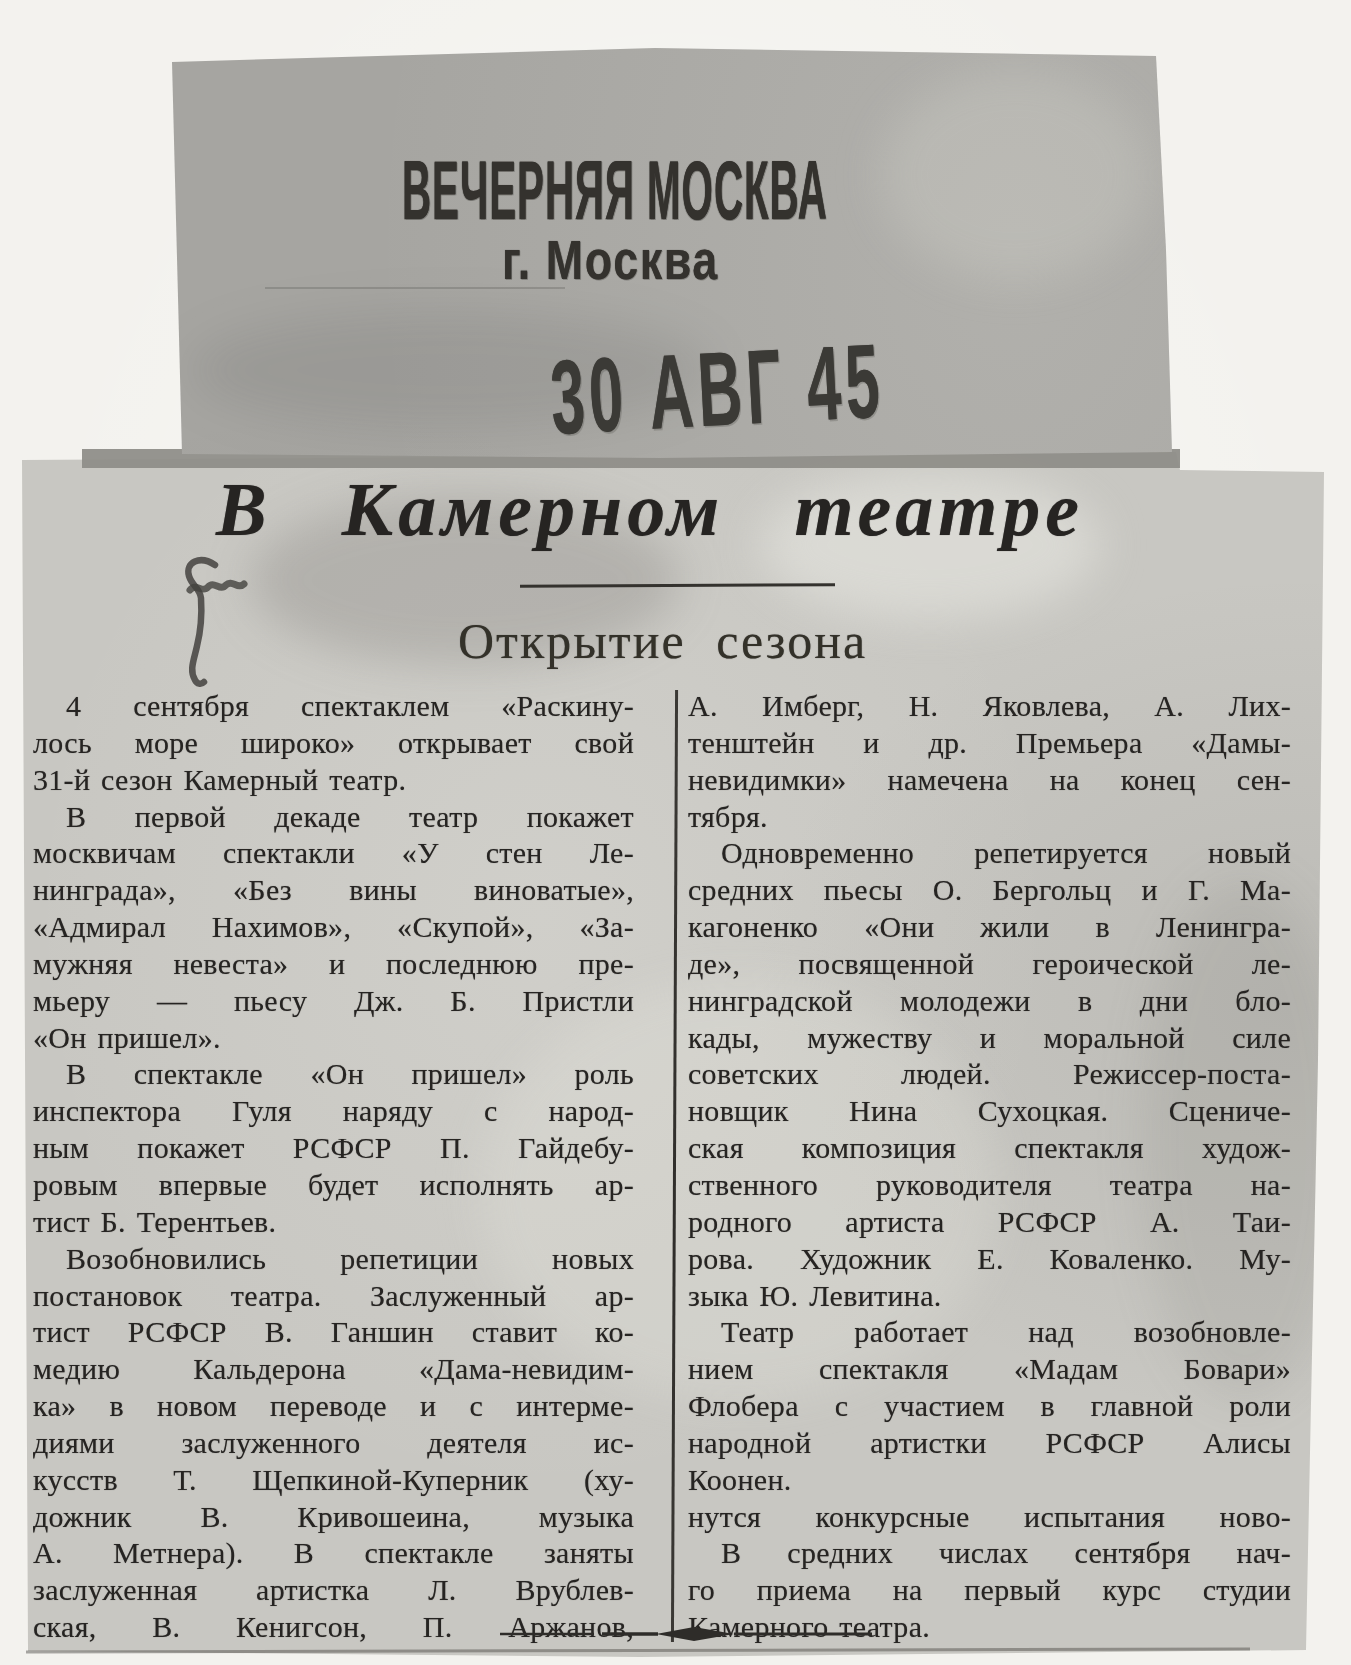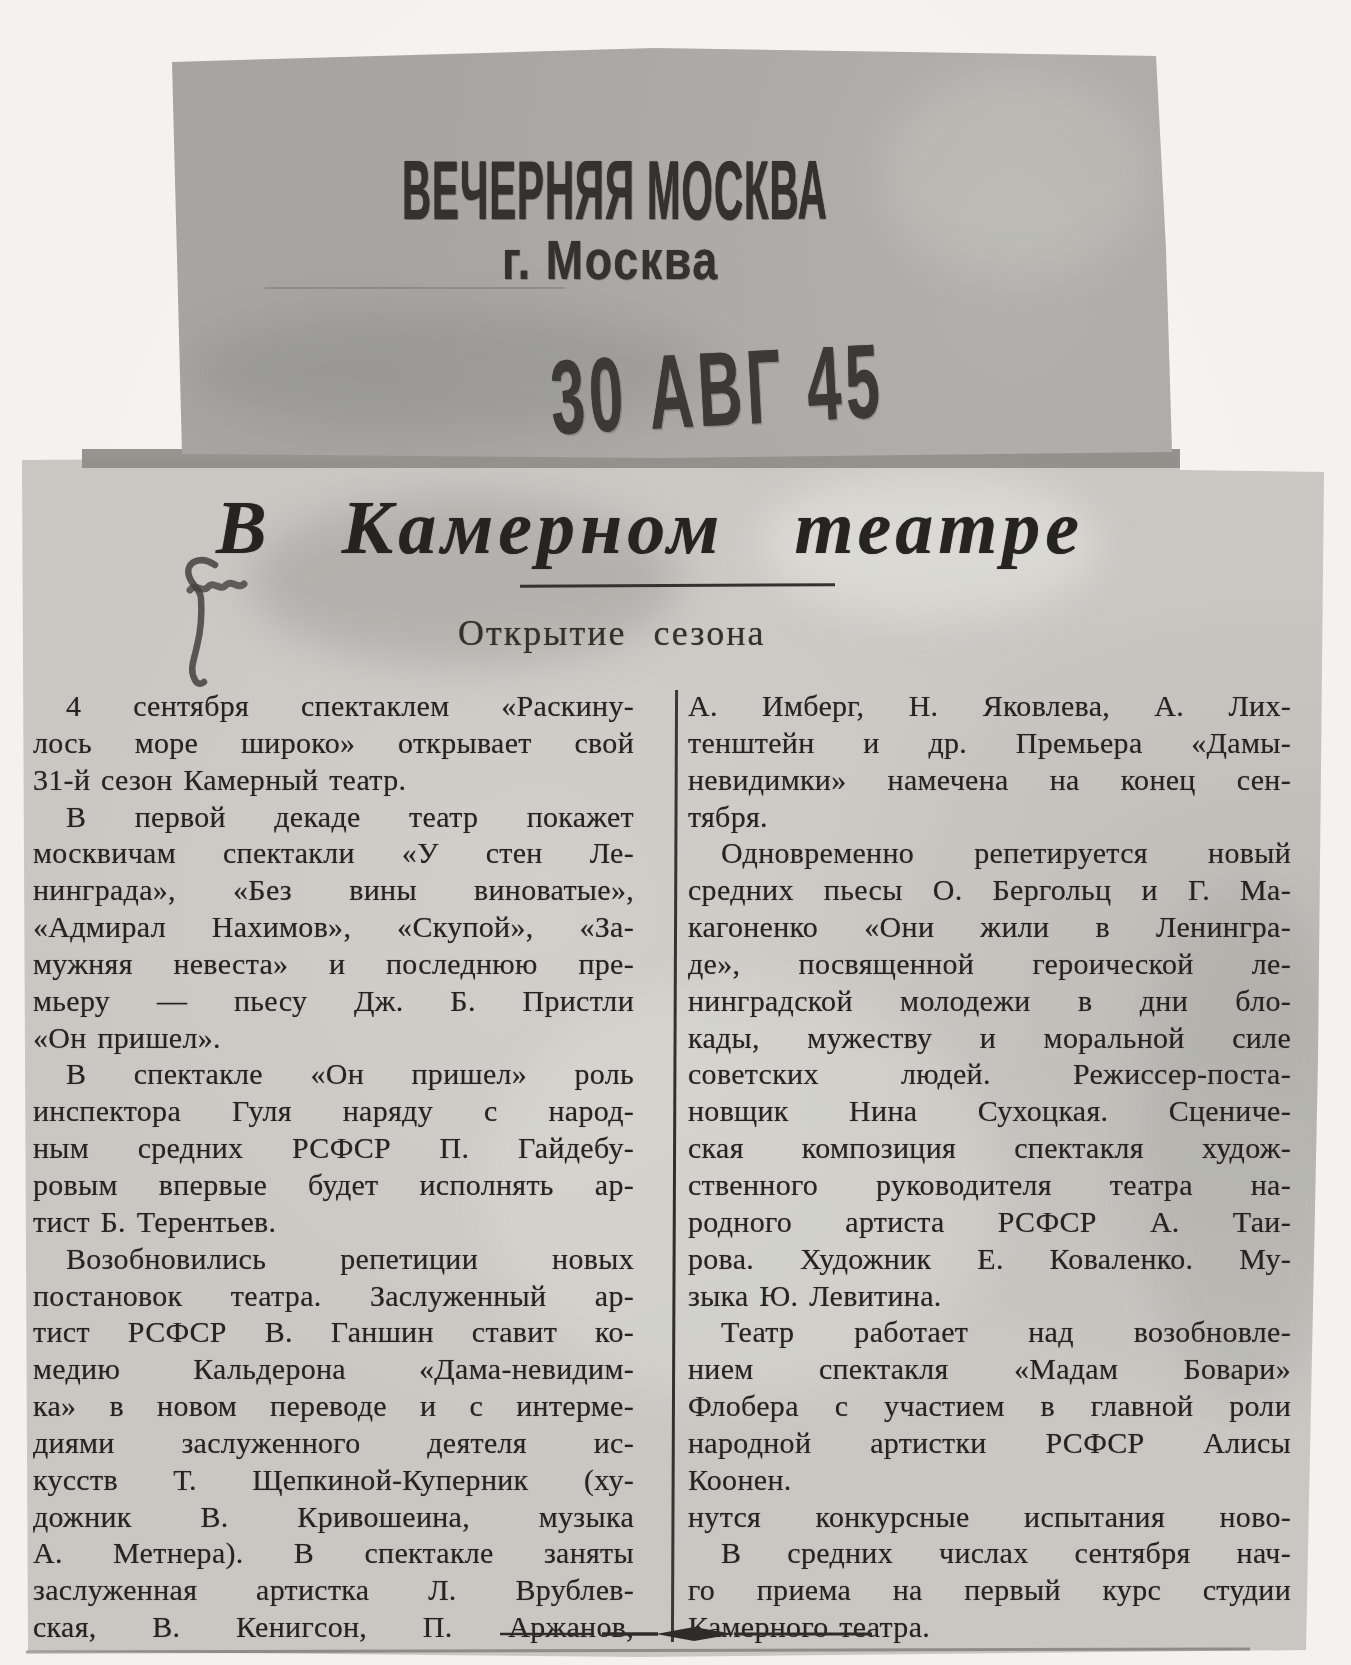--- a/index.html
+++ b/index.html
@@ -56,34 +56,34 @@
   }
   .datestamp{
     position:absolute;left:548px;top:345px;z-index:4;white-space:nowrap;
     font-family:"Liberation Sans",sans-serif;font-weight:bold;
     font-size:105px;line-height:1;letter-spacing:8px;
     color:#3b3a36;
     transform:rotate(-3deg) scale(.58,1);transform-origin:0 0;
     text-shadow:0 0 1px rgba(50,48,44,.85),2px 2px 0 rgba(50,48,44,.2);
   }
   .title{
-    position:absolute;left:216px;top:484px;z-index:4;margin:0;white-space:nowrap;
+    position:absolute;left:216px;top:466px;z-index:4;margin:0;white-space:nowrap;
     font-family:"Liberation Serif",serif;font-style:italic;font-weight:bold;
     font-size:76px;line-height:1.15;letter-spacing:5px;word-spacing:46px;
     color:var(--article-ink,#262422);
     text-shadow:0 0 1px rgba(30,28,26,.6);
   }
   .squiggle{position:absolute;left:170px;top:552px;z-index:4;}
   .title-rule{
     position:absolute;left:520px;top:584px;width:315px;height:3px;
     background:#34322e;transform:rotate(-.3deg);z-index:4;
   }
   .subtitle{
     position:absolute;left:458px;top:614px;z-index:4;white-space:nowrap;
-    font-size:36px;line-height:1.1;letter-spacing:2px;word-spacing:16px;
+    font-size:50px;line-height:1.1;letter-spacing:2px;word-spacing:16px;
     color:#333129;text-shadow:0 0 1px rgba(30,28,26,.55);
   }
   .col{position:absolute;top:688px;z-index:4;color:var(--article-ink,#262422);}
   .col-left{left:33px;width:601px;}
   .col-right{left:688px;width:603px;}
   .line{
     height:36.85px;line-height:36.85px;font-size:30px;
     letter-spacing:.3px;word-spacing:3px;white-space:nowrap;
     text-align:justify;text-align-last:justify;white-space:normal;overflow:hidden;
     text-shadow:0 0 1px rgba(30,28,26,.45);
@@ -141,21 +141,21 @@
       <div class="line end">31-й сезон Камерный театр.</div>
       <div class="line ind">В первой декаде театр покажет</div>
       <div class="line">москвичам спектакли «У стен Ле-</div>
       <div class="line">нинграда», «Без вины виноватые»,</div>
       <div class="line">«Адмирал Нахимов», «Скупой», «За-</div>
       <div class="line">мужняя невеста» и последнюю пре-</div>
       <div class="line">мьеру — пьесу Дж. Б. Пристли</div>
       <div class="line end">«Он пришел».</div>
       <div class="line ind">В спектакле «Он пришел» роль</div>
       <div class="line">инспектора Гуля наряду с народ-</div>
-      <div class="line">ным средних РСФСР П. Гайдебу-</div>
+      <div class="line">ным покажет РСФСР П. Гайдебу-</div>
       <div class="line">ровым впервые будет исполнять ар-</div>
       <div class="line end">тист Б. Терентьев.</div>
       <div class="line ind">Возобновились репетиции новых</div>
       <div class="line">постановок театра. Заслуженный ар-</div>
       <div class="line">тист РСФСР В. Ганшин ставит ко-</div>
       <div class="line">медию Кальдерона «Дама-невидим-</div>
       <div class="line">ка» в новом переводе и с интерме-</div>
       <div class="line">диями заслуженного деятеля ис-</div>
       <div class="line">кусств Т. Щепкиной-Куперник (ху-</div>
       <div class="line">дожник В. Кривошеина, музыка</div>

